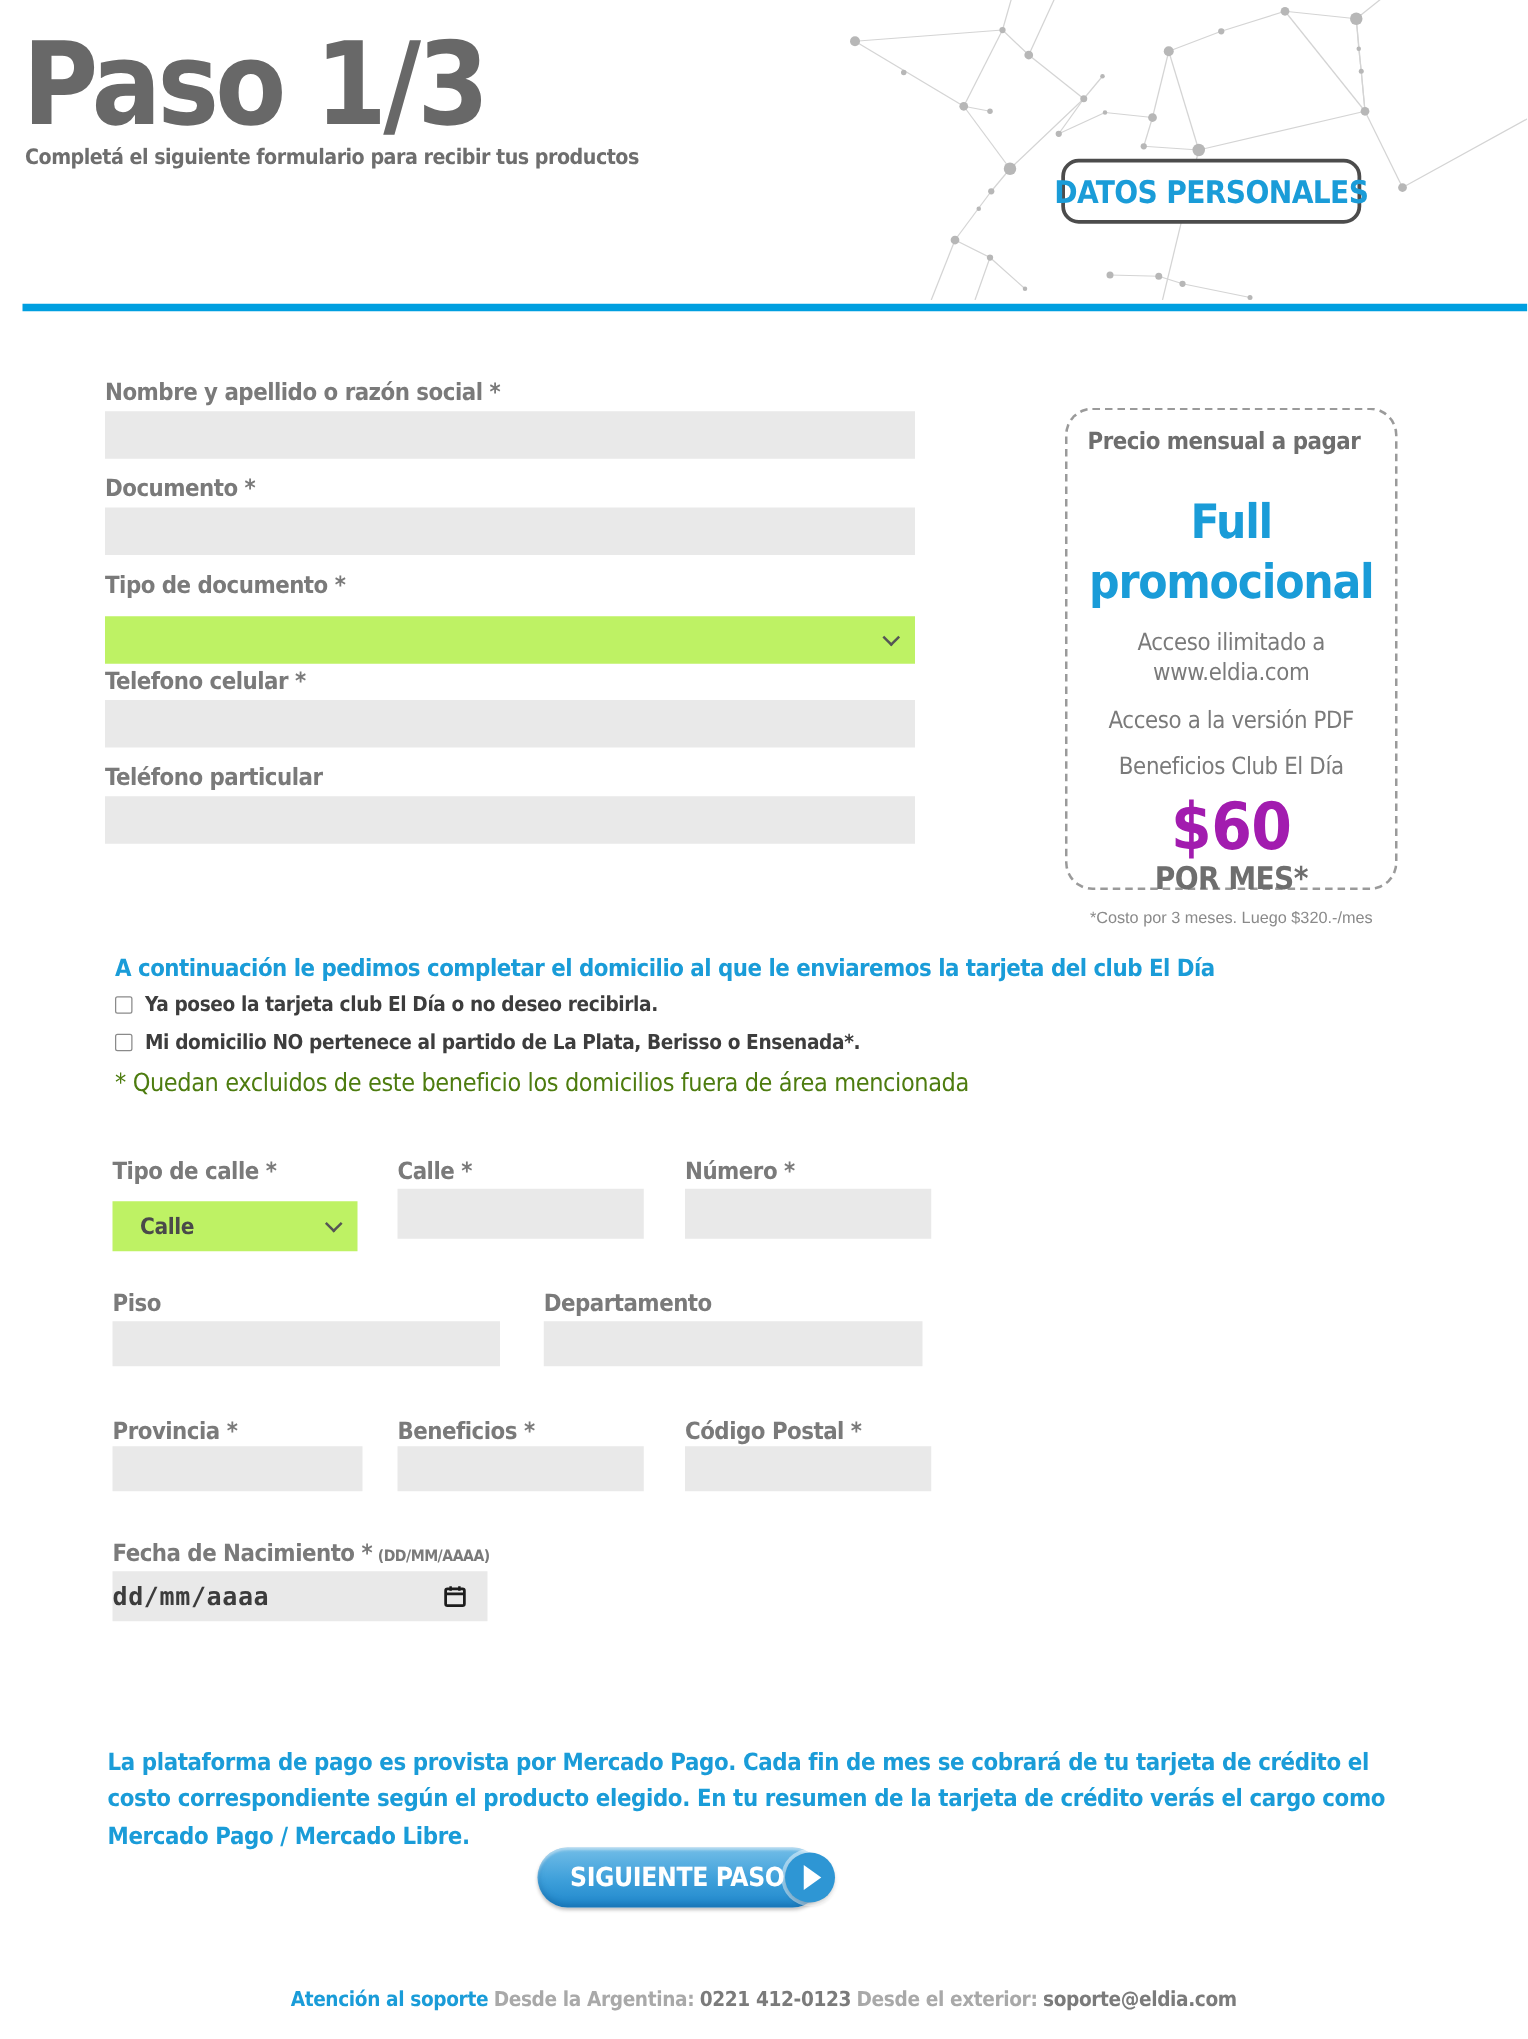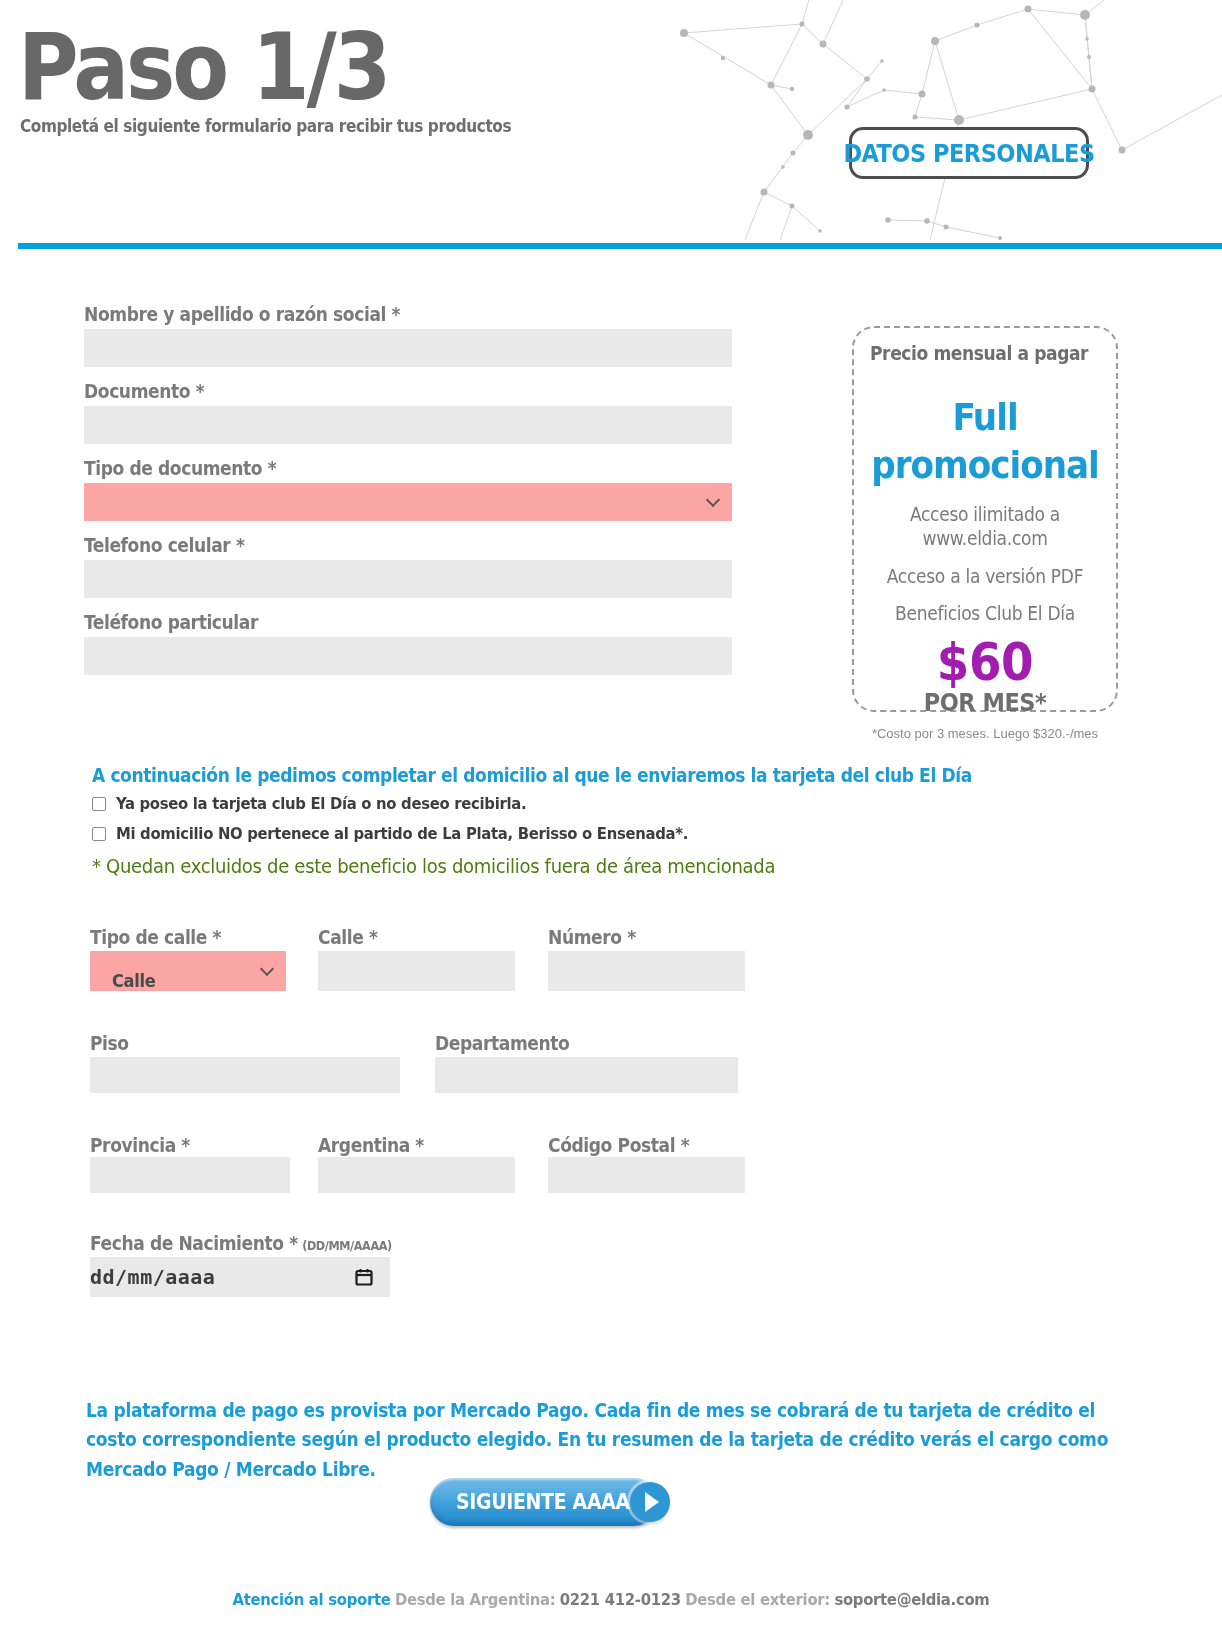--- a/index.html
+++ b/index.html
@@ -15,21 +15,21 @@
 
   .badge{box-sizing:border-box;border:3px solid #4c4c4c;border-radius:14px;background:#fff;
          display:flex;align-items:center;justify-content:center;}
   .badge span{color:#1a9cd8;font-size:25px;font-weight:700;letter-spacing:-0.5px;white-space:nowrap;}
 
   .divider{background:#009fe0;height:6px;}
 
   .lbl{font-size:19px;font-weight:700;color:#7a7a7a;letter-spacing:-0.4px;white-space:nowrap;}
   .field{box-sizing:border-box;background:#e9e9e9;border:none;outline:none;border-radius:0;
          font-size:18px;color:#444;padding:0 10px;font-family:inherit;}
-  .select{box-sizing:border-box;background:#fca5a5;display:flex;align-items:flex-end;cursor:pointer;}
+  .select{box-sizing:border-box;background:#bef264;display:flex;align-items:center;cursor:pointer;margin-top:10px;}
   .select .val{font-size:18px;font-weight:700;color:#4a4a4a;padding-left:22px;letter-spacing:-0.3px;}
   .chev{position:absolute;right:14px;top:50%;width:8px;height:8px;margin-top:-7px;
         border-right:2px solid #555;border-bottom:2px solid #555;transform:rotate(45deg);}
 
   .price-box{box-sizing:border-box;border:2px dashed #9a9a9a;border-radius:22px;background:#fff;
              padding:14px 16px;text-align:center;}
   .pb-heading{text-align:left;font-size:19px;font-weight:700;color:#6e6e6e;letter-spacing:-0.4px;}
   .pb-plan{margin-top:30px;font-size:38px;line-height:1.25;font-weight:700;color:#1a9cd8;letter-spacing:-1px;}
   .pb-benefit{margin-top:14px;font-size:19px;line-height:1.25;color:#7a7a7a;letter-spacing:-0.3px;}
   .pb-price{margin-top:10px;font-size:52px;font-weight:700;color:#a21caf;line-height:1;}
@@ -214,21 +214,21 @@
 
   <div class="abs lbl cond" style="left:90px;top:1032px;">Piso</div>
   <input class="abs field" type="text" style="left: 90px; top: 1057px; width: 310px; height: 36px;" value="">
 
   <div class="abs lbl cond" style="left:435px;top:1032px;">Departamento</div>
   <input class="abs field" type="text" style="left: 435px; top: 1057px; width: 303px; height: 36px;" value="">
 
   <div class="abs lbl cond" style="left:90px;top:1134px;">Provincia *</div>
   <input class="abs field" type="text" style="left: 90px; top: 1157px; width: 200px; height: 36px;" value="">
 
-  <div class="abs lbl cond" style="left:318px;top:1134px;">Argentina *</div>
+  <div class="abs lbl cond" style="left:318px;top:1134px;">Beneficios *</div>
   <input class="abs field" type="text" style="left: 318px; top: 1157px; width: 197px; height: 36px;" value="">
 
   <div class="abs lbl cond" style="left:548px;top:1134px;">Código Postal *</div>
   <input class="abs field" type="text" style="left: 548px; top: 1157px; width: 197px; height: 36px;" value="">
 
   <div class="abs" style="left:90px;top:1232px;white-space:nowrap;">
     <span class="lbl cond">Fecha de Nacimiento *</span>
     <span class="hint cond">(DD/MM/AAAA)</span>
   </div>
   <div class="abs date-field" style="left:90px;top:1257px;width:300px;height:40px;">
@@ -238,21 +238,21 @@
       <line x1="2.5" y1="8" x2="17.5" y2="8" stroke="#1d1d1d" stroke-width="2.2"></line>
       <line x1="6.5" y1="2" x2="6.5" y2="5.5" stroke="#1d1d1d" stroke-width="2"></line>
       <line x1="13.5" y1="2" x2="13.5" y2="5.5" stroke="#1d1d1d" stroke-width="2"></line>
     </svg>
   </div>
 
 
   <div class="abs pay-note cond" style="left:86px;top:1396px;width:1062px;">La plataforma de pago es provista por Mercado Pago. Cada fin de mes se cobrará de tu tarjeta de crédito el costo correspondiente según el producto elegido. En tu resumen de la tarjeta de crédito verás el cargo como Mercado Pago / Mercado Libre.</div>
 
   <button class="abs cta" style="left:430px;top:1478px;width:228px;height:48px;">
-    <span class="cta-label cond">SIGUIENTE AAAA</span>
+    <span class="cta-label cond">SIGUIENTE PASO</span>
     <span class="play-circle">
       <span class="play-tri"></span>
     </span>
   </button>
 
   <div class="abs footer cond" style="left:0;top:1590px;">
     <span class="f-blue">Atención al soporte</span>
     <span class="f-light">Desde la Argentina:</span>
     <span class="f-dark">0221 412-0123</span>
     <span class="f-light">Desde el exterior:</span>

